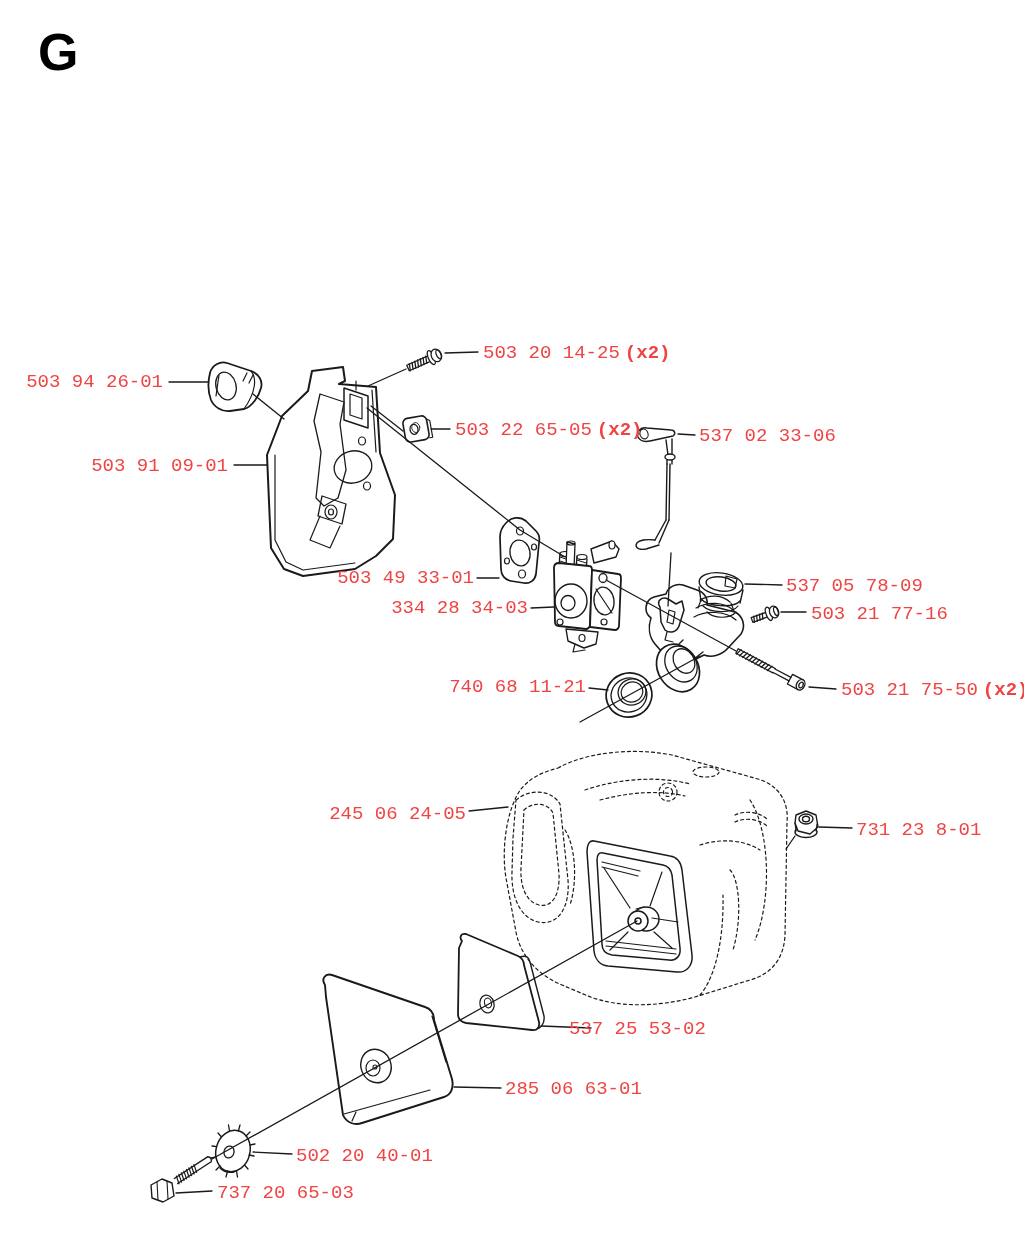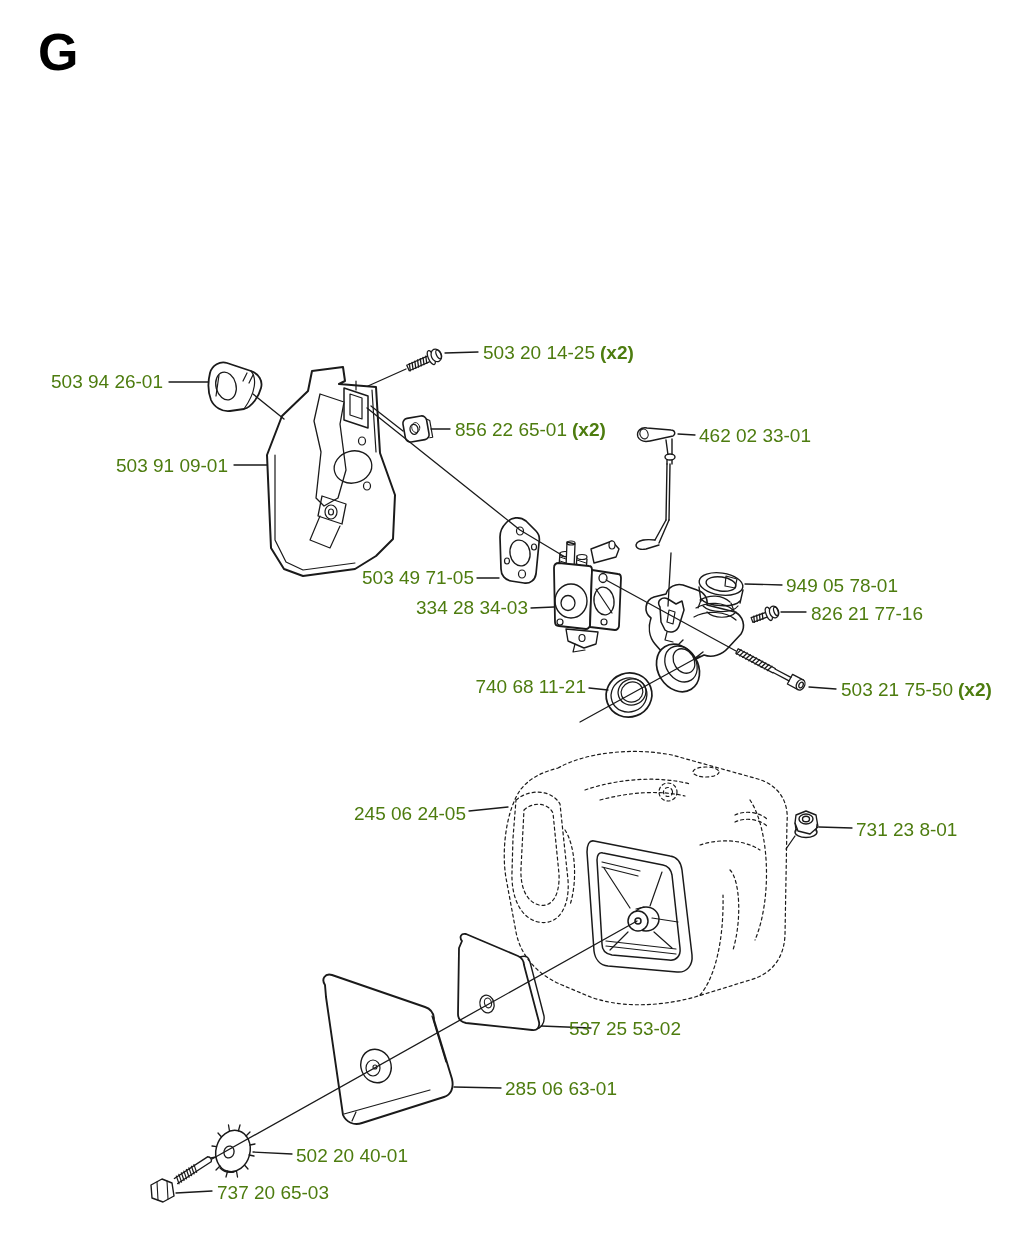--- a/index.html
+++ b/index.html
@@ -1,20 +1,20 @@
 <!DOCTYPE html>
 <html><head>
 <meta charset="utf-8">
 <style>
   html,body{margin:0;padding:0;background:#fff;}
   #page{position:relative;width:1024px;height:1247px;background:#fff;overflow:hidden;
         font-family:"Liberation Sans",sans-serif;}
   #section-letter{position:absolute;left:38px;top:22px;font-size:52px;font-weight:bold;color:#000;}
   #art{position:absolute;left:0;top:0;}
-  .lbl{position:absolute;font-size:19px;color:#4d7c0f;white-space:nowrap;line-height:20px;}
+  .lbl{position:absolute;font-size:19px;color:#ef4444;white-space:nowrap;line-height:20px;font-family:Liberation Mono, monospace;}
   .lbl .qty{font-weight:bold;margin-left:5px;}
   svg *{vector-effect:non-scaling-stroke;}
 </style>
 </head>
 <body>
 
 <div id="page">
 
   <div id="section-letter">G</div>
 
@@ -244,27 +244,27 @@
       <path d="M819,827 L852,828"></path>
       <path d="M541,1026 L591,1028"></path>
       <path d="M454,1087 L501,1088"></path>
       <path d="M253,1152 L292,1154"></path>
       <path d="M176,1193 L212,1191"></path>
     </g>
   </svg>
 
   <div class="lbl" style="left:483px;top:343px"><span>503 20 14-25</span><span class="qty">(x2)</span></div>
   <div class="lbl" style="right:861px;top:372px"><span>503 94 26-01</span></div>
-  <div class="lbl" style="left:455px;top:420px"><span>856 22 65-01</span><span class="qty">(x2)</span></div>
+  <div class="lbl" style="left:455px;top:420px"><span>503 22 65-05</span><span class="qty">(x2)</span></div>
   <div class="lbl" style="right:796px;top:456px"><span>503 91 09-01</span></div>
-  <div class="lbl" style="left:699px;top:426px"><span>462 02 33-01</span></div>
-  <div class="lbl" style="right:550px;top:568px"><span>503 49 71-05</span></div>
+  <div class="lbl" style="left:699px;top:426px"><span>537 02 33-06</span></div>
+  <div class="lbl" style="right:550px;top:568px"><span>503 49 33-01</span></div>
   <div class="lbl" style="right:496px;top:598px"><span>334 28 34-03</span></div>
-  <div class="lbl" style="left:786px;top:576px"><span>949 05 78-01</span></div>
-  <div class="lbl" style="left:811px;top:604px"><span>826 21 77-16</span></div>
+  <div class="lbl" style="left:786px;top:576px"><span>537 05 78-09</span></div>
+  <div class="lbl" style="left:811px;top:604px"><span>503 21 77-16</span></div>
   <div class="lbl" style="right:438px;top:677px"><span>740 68 11-21</span></div>
   <div class="lbl" style="left:841px;top:680px"><span>503 21 75-50</span><span class="qty">(x2)</span></div>
   <div class="lbl" style="right:558px;top:804px"><span>245 06 24-05</span></div>
   <div class="lbl" style="left:856px;top:820px"><span>731 23 8-01</span></div>
   <div class="lbl" style="left:569px;top:1019px"><span>537 25 53-02</span></div>
   <div class="lbl" style="left:505px;top:1079px"><span>285 06 63-01</span></div>
   <div class="lbl" style="left:296px;top:1146px"><span>502 20 40-01</span></div>
   <div class="lbl" style="left:217px;top:1183px"><span>737 20 65-03</span></div>
 
 </div>

